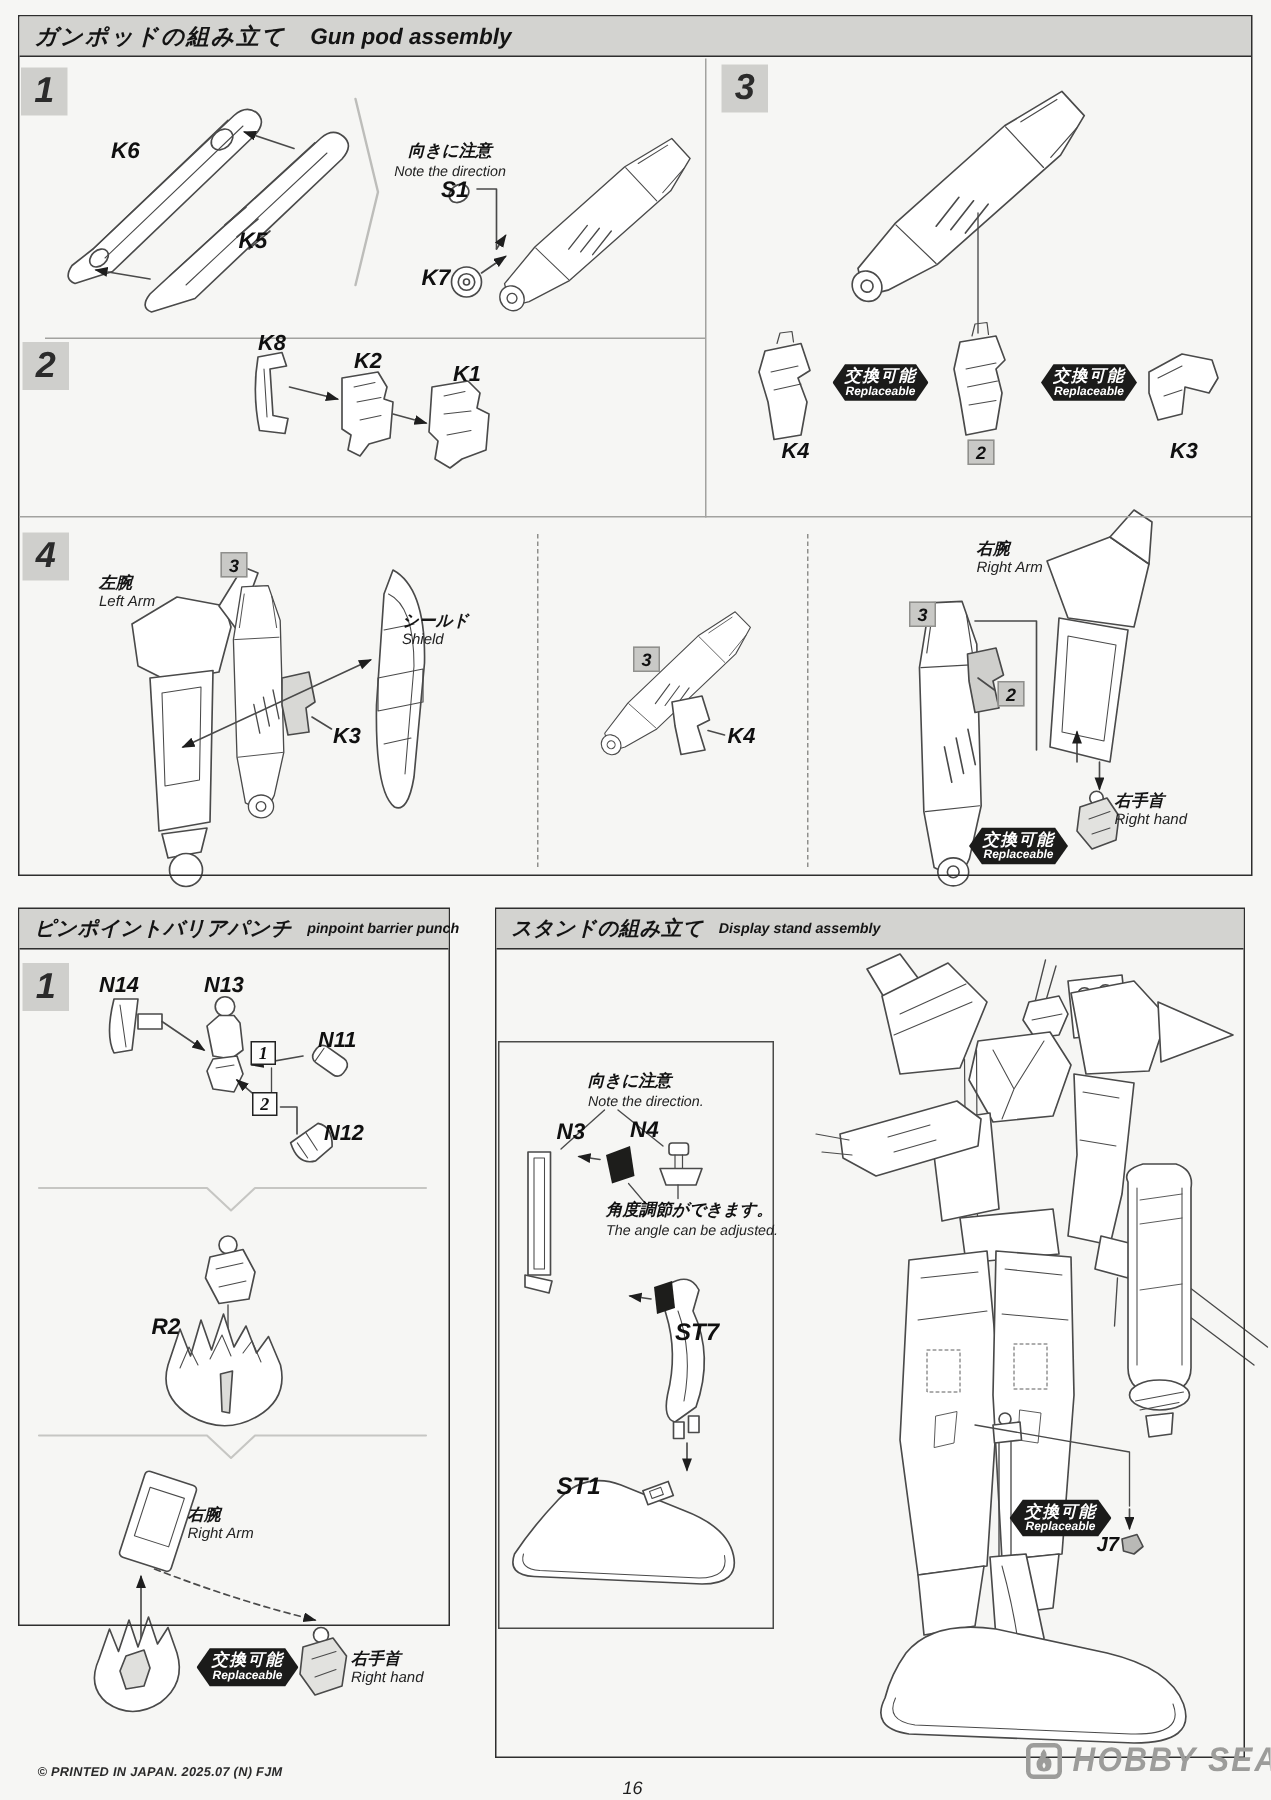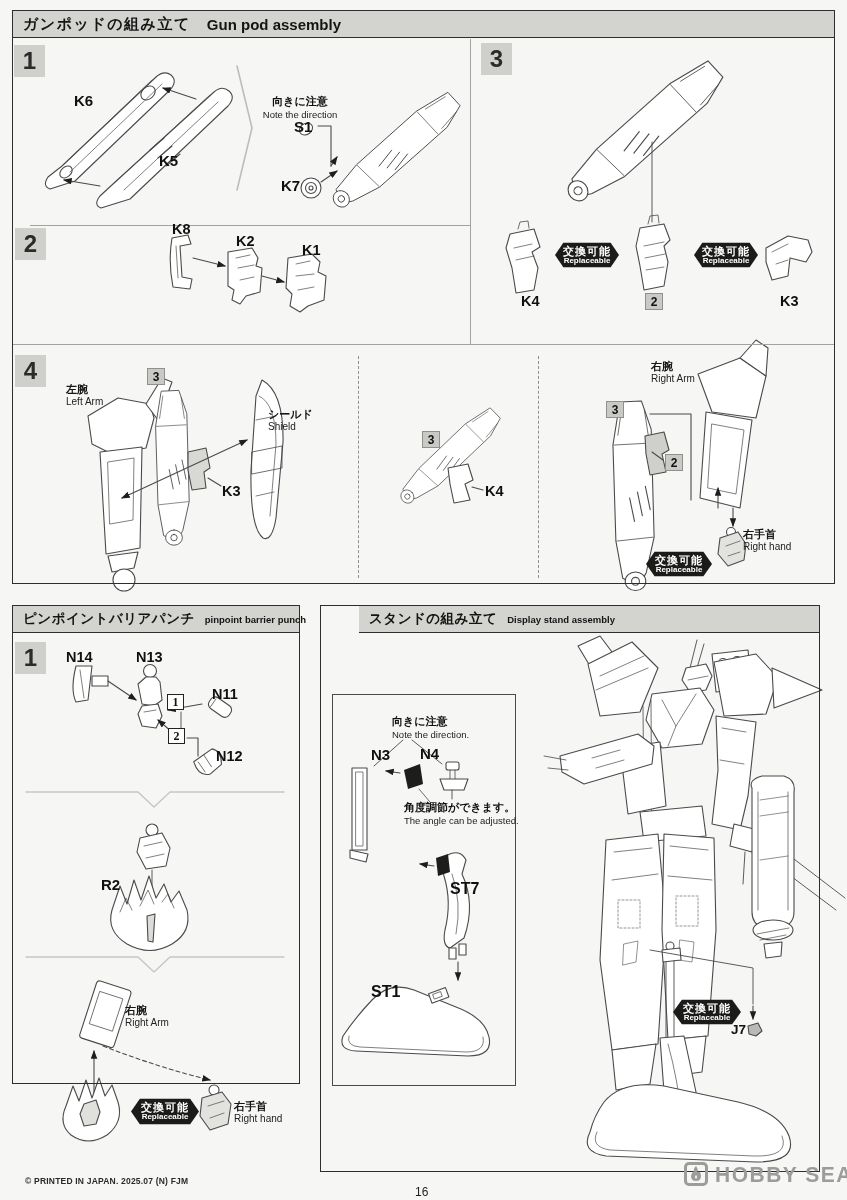--- a/index.html
+++ b/index.html
@@ -1,18 +1,18 @@
 <!DOCTYPE html>
 <html><head>
 <meta charset="utf-8">
 <style>
   * { margin:0; padding:0; box-sizing:border-box; }
   html,body { width:847px; height:1200px; }
   body { font-family:"Liberation Sans","DejaVu Sans",sans-serif; background:#f6f6f4; position:relative; overflow:hidden; }
-  #page { position:absolute; left:0; top:0; width:847px; height:1200px; }
+  #page { position:absolute; left:0; top:0; width:847px; height:1200px;font-style:italic; }
 
   .section { position:absolute; border:1.6px solid #2e2e2e; }
   .hdr { height:27px; background:#d3d3d0; border-bottom:1.6px solid #2e2e2e; display:flex; align-items:center; padding-left:10px; }
   .hdr .jp { font-weight:bold; font-size:15px; color:#141414; letter-spacing:1.5px; white-space:nowrap; }
   .hdr .en { font-weight:bold; font-size:15px; color:#141414; margin-left:16px; white-space:nowrap; }
   .hdr.small .jp { font-size:13.5px; letter-spacing:0.5px; }
   .hdr.small .en { font-size:9.5px; margin-left:10px; }
 
   .stepnum { position:absolute; width:31px; height:32px; background:#cfcfcc; color:#2b2b2b; font-weight:bold; font-size:24px; display:flex; align-items:center; justify-content:center; }
   .refbox { position:absolute; width:18px; height:17px; background:#c9c9c6; border:1px solid #90908d; color:#111; font-weight:bold; font-size:12px; display:flex; align-items:center; justify-content:center; }
@@ -391,21 +391,21 @@
   </div>
   <div class="badge" style="left:131px; top:1098px; width:68px; height:27px;">
     <span class="jp">交換可能</span>
       <span class="en">Replaceable</span>
   </div>
   <div class="jl" style="left:234px; top:1100px;">
     <span>右手首</span>
     <span class="en">Right hand</span>
   </div>
 
-  <div class="section" style="left:320px; top:605px; width:500px; height:567px;padding-left:38px;">
+  <div class="section" style="left:330px; top:605px; width:500px; height:567px;">
     <div class="hdr small">
       <span class="jp">スタンドの組み立て</span>
       <span class="en">Display stand assembly</span>
     </div>
   </div>
 
   <div class="innerbox" style="left:332px; top:694px; width:184px; height:392px;"></div>
 
   <div class="note" style="left:392px; top:715px;">
     <span class="jp">向きに注意</span>

